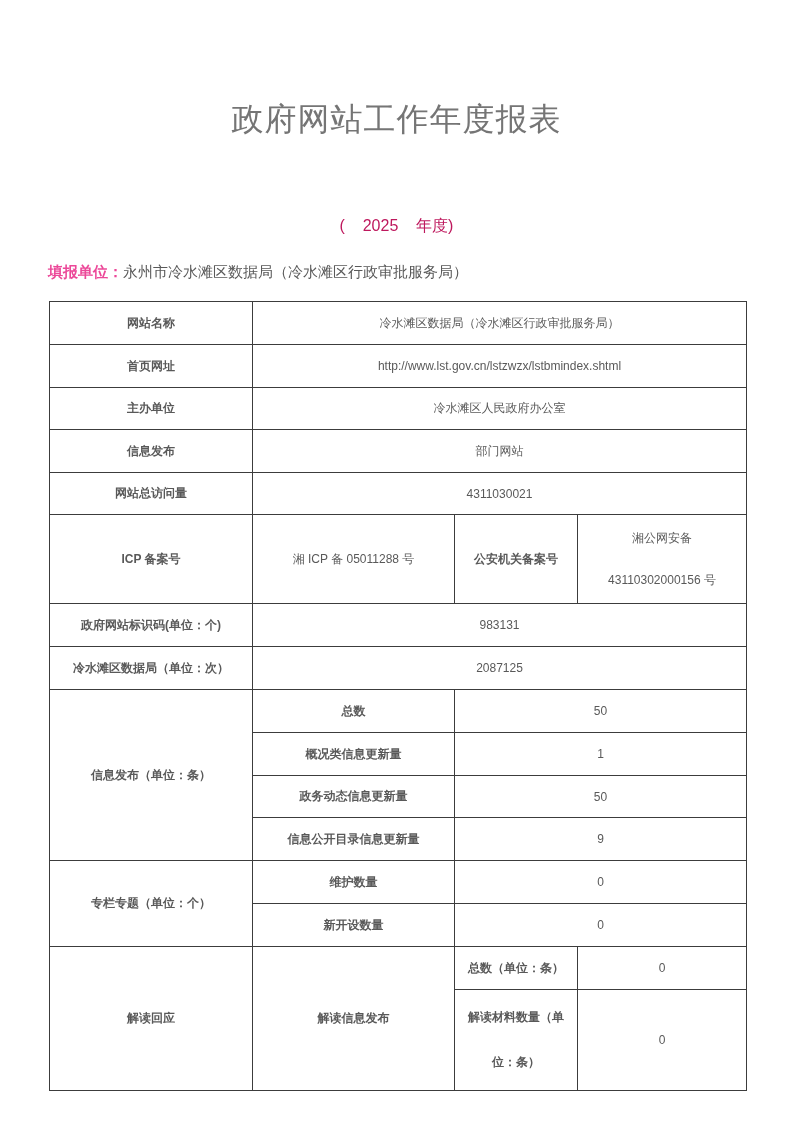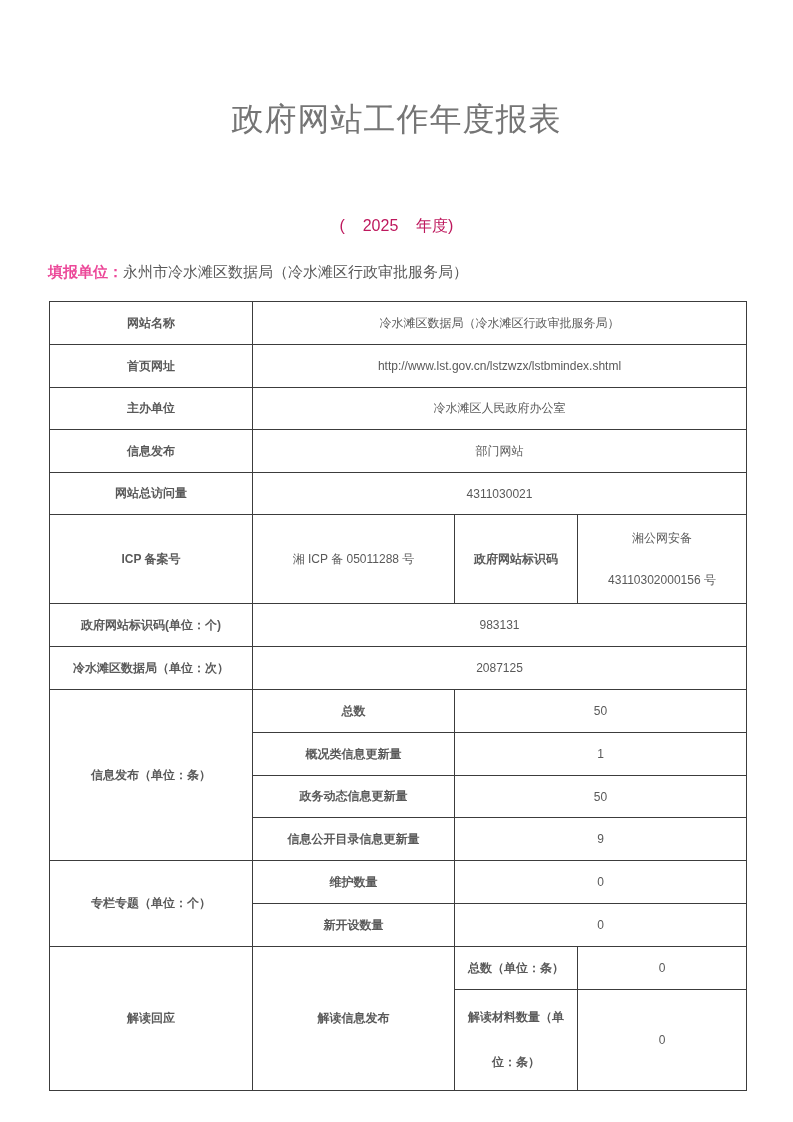--- a/index.html
+++ b/index.html
@@ -115,21 +115,21 @@
     </tr>
 
     <tr class="h42">
       <td class="lbl">网站总访问量</td>
       <td colspan="3">4311030021</td>
     </tr>
 
     <tr class="h87">
       <td class="lbl">ICP 备案号</td>
       <td>湘 ICP 备 05011288 号</td>
-      <td class="lbl">政府网站标识码</td>
+      <td class="lbl">公安机关备案号</td>
       <td class="twoline">
         <div>湘公网安备</div>
         <div>43110302000156 号</div>
       </td>
     </tr>
 
     <tr class="h43">
       <td class="lbl">政府网站标识码(单位：个)</td>
       <td colspan="3">983131</td>
     </tr>

